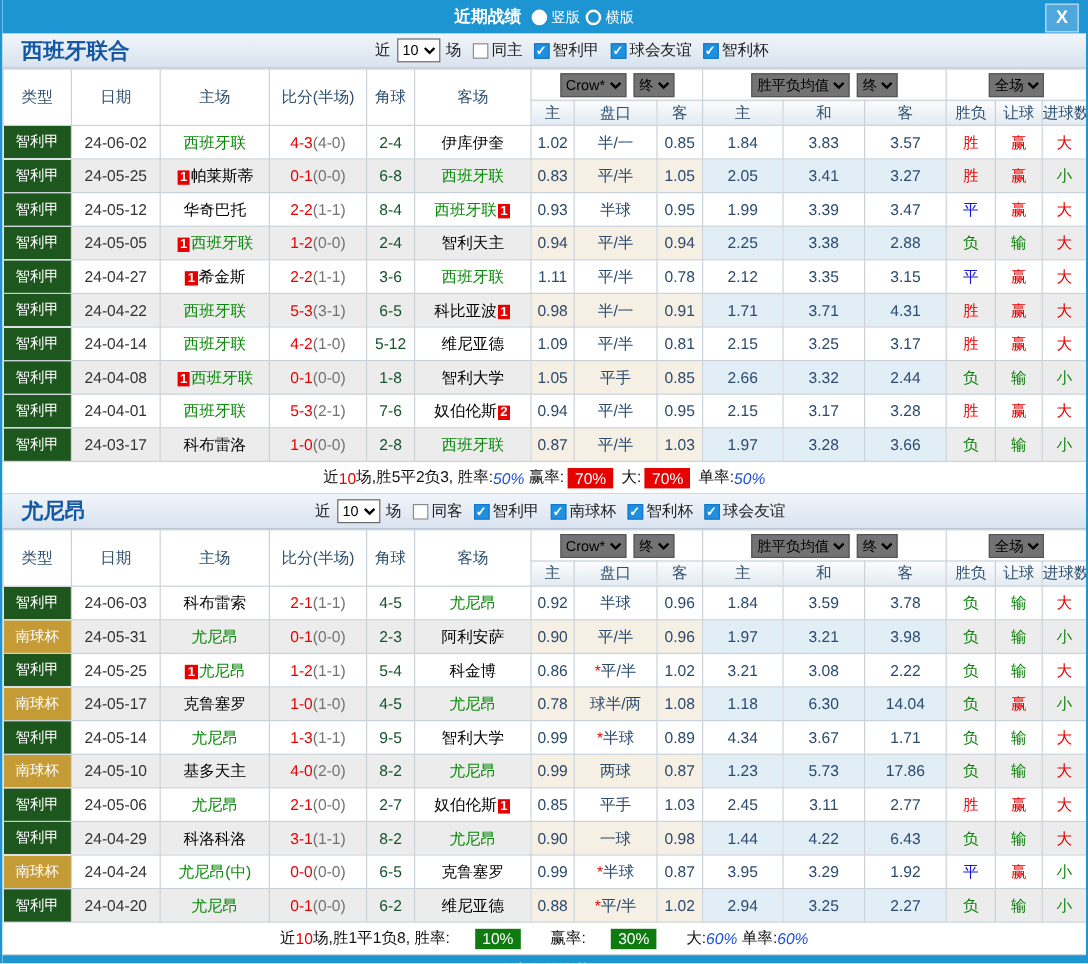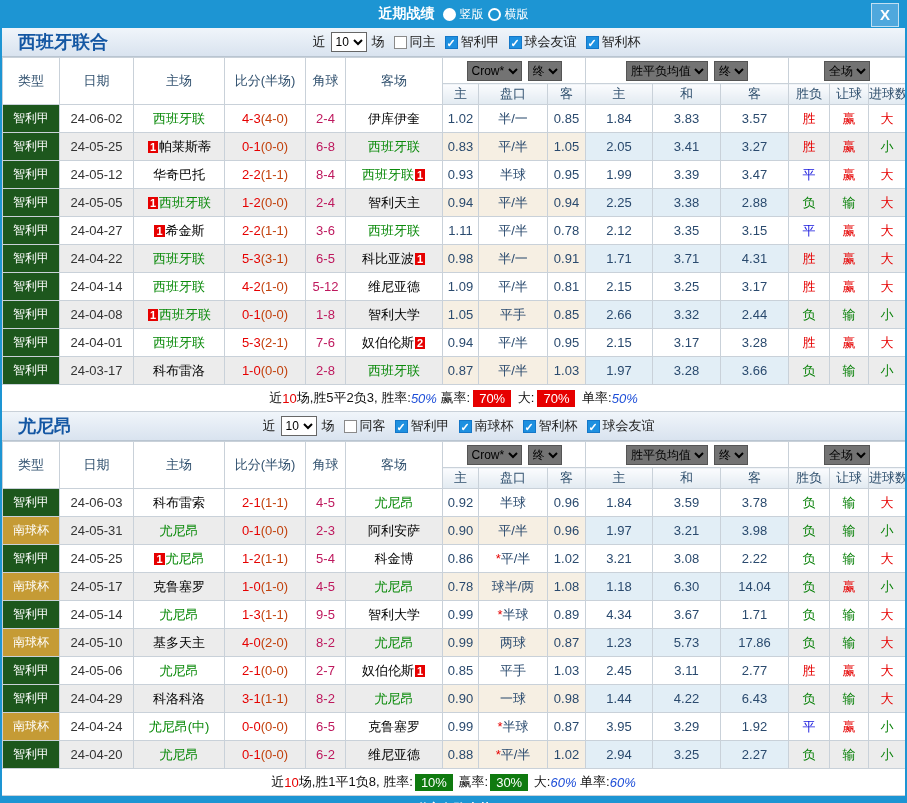--- a/index.html
+++ b/index.html
@@ -33,34 +33,34 @@
   tbody tr:nth-child(even) td{background:#ececec;}
   tbody td.crow{background:#fbf4e8;}
   tbody td.mean{background:#e9f4fb;color:#2a4a6e;}
   tbody tr:nth-child(even) td.crow{background:#f6efe3;}
   tbody tr:nth-child(even) td.mean{background:#e2eef6;}
   .lg-g{background:#1d571d !important;color:#fff;font-size:12px;}
   .lg-y{background:#c59b35 !important;color:#fff;font-size:12px;}
   .t-green{color:#0a8a0a;}
   .date-cell{color:#333;}
   .score{color:#e60000;}
-  .half{color:#c2410c;}
-  .corner-cell{color:#be185d;}
+  .half{color:#737373;}
+  .corner-cell{color:#14532d;}
   .card{background:#e60000;color:#fff;font-size:11px;font-weight:bold;padding:0 2px;margin:0 1px;}
   .odds{color:#2a4a6e;}
   .star{color:#e60000;}
   .res-red{color:#e60000;}
   .res-blue{color:#1414dc;}
   .res-green{color:#0a820a;}
   
   .summary{height:26px;flex:none;background:#fff;border-bottom:1px solid #c9d1d9;display:flex;align-items:center;justify-content:center;font-size:13px;color:#111;white-space:pre;}
   .sm-red{color:#e60000;}
   .sm-blue{color:#1d4ed8;font-style:italic;}
   .bg-red{background:#e60000;color:#fff;padding:1px 6px;margin:0 3px;}
-  .bg-green{background:#0f7a0f;color:#fff;padding:1px 6px;margin:0 2px;}
+  .bg-green{background:#0f7a0f;color:#fff;padding:1px 6px;margin:0 21px;}
   
   .footer-bar{height:25px;flex:none;margin-top:auto;background:#1d95d3;color:#fff;font-size:13px;font-weight:bold;display:flex;align-items:center;justify-content:center;cursor:pointer;}
 </style>
 </head>
 <body>
 
 <div class="window">
   <div class="titlebar">
     <span class="titlebar-title">近期战绩</span>
     <span class="radio-group">

